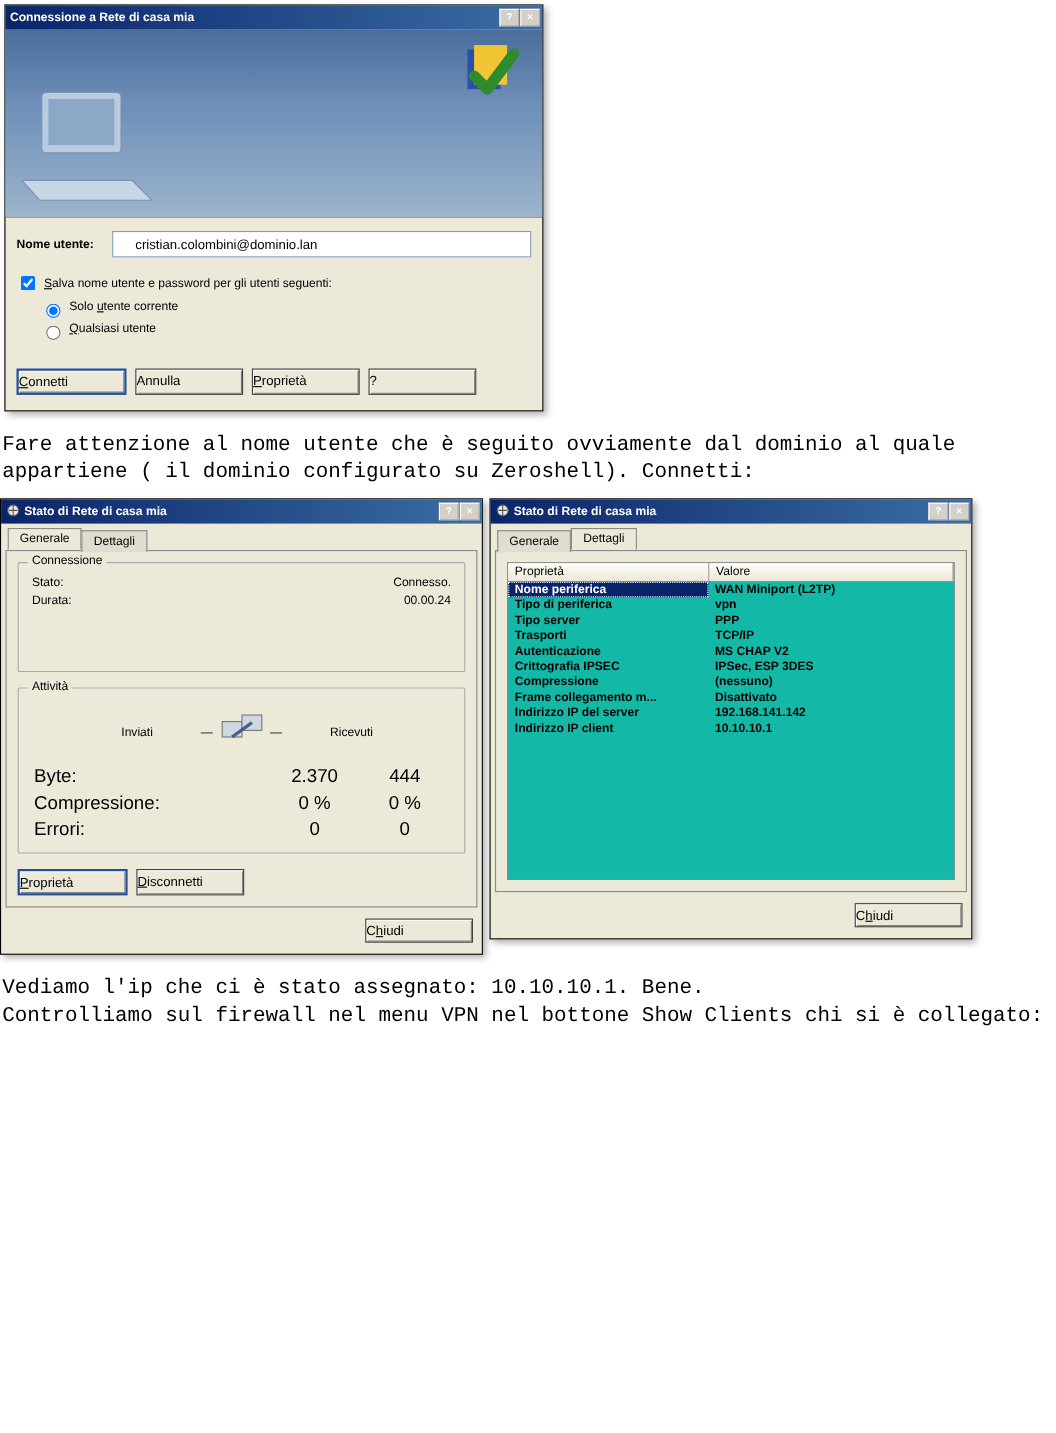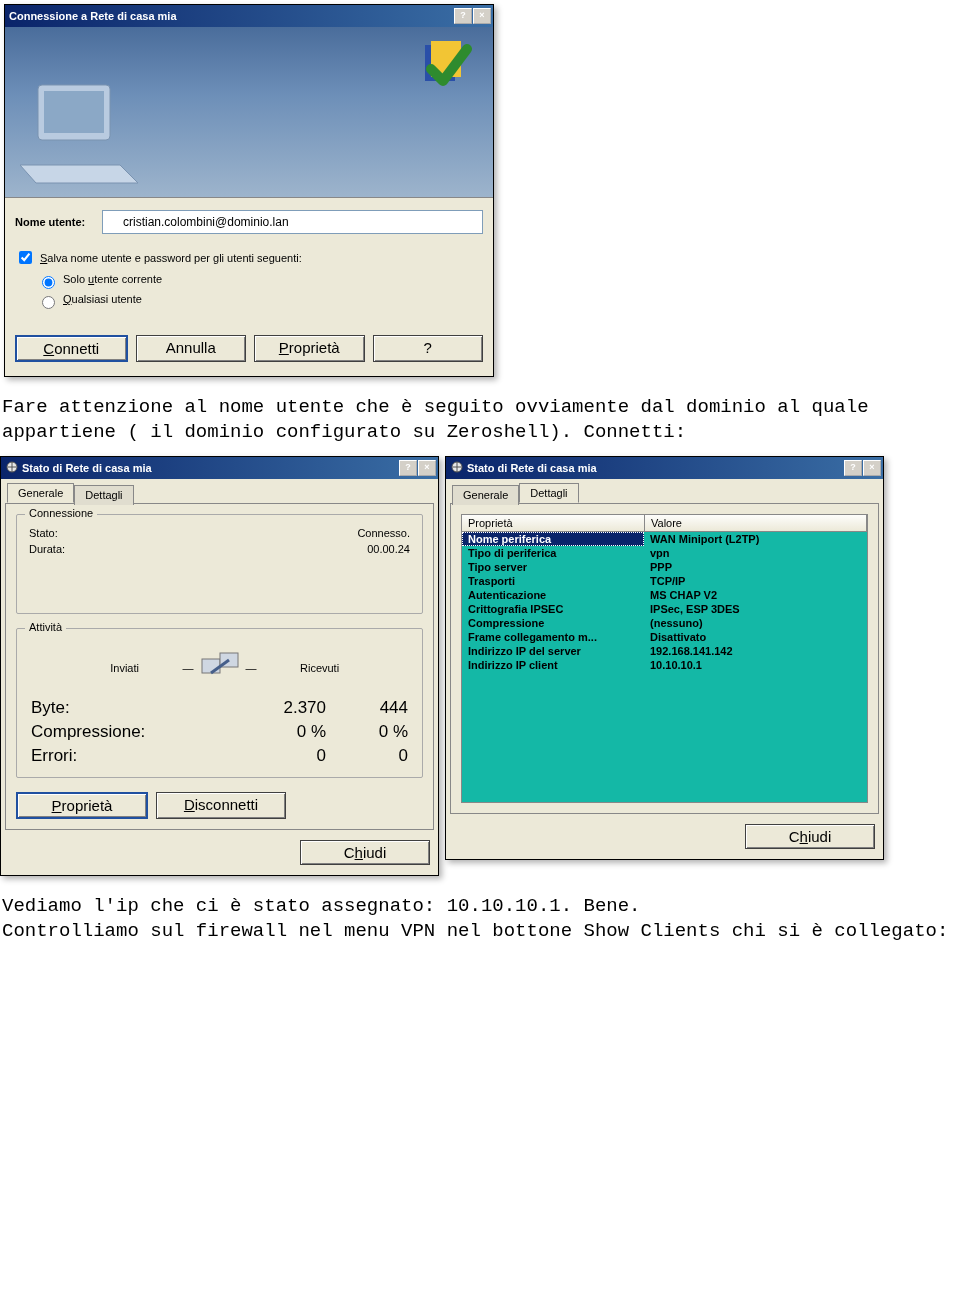--- a/index.html
+++ b/index.html
@@ -73,24 +73,24 @@
   .radio-group { margin: 6px 0 0 22px; }
   .radio-row { display: flex; gap: 5px; margin-bottom: 4px; }
   .radio-row input[type=radio] { width: 13px; height: 13px; }
   .btn-row {
     display: flex; gap: 8px; padding: 12px 10px 14px 10px;
   }
   .btn {
     background: #ece9d8;
     border: 1px solid #404040;
     box-shadow: inset 1px 1px 0 #fff, inset -1px -1px 0 #808080;
-    padding: 3px 16px;
+    padding: 3px 0;
     width: 96px;
-    text-align: center;
-    font-size: 15px;
+    text-align: left;
+    font-size: 12px;
     cursor: pointer;
   }
   .btn.default {
     border: 2px solid #2050a0;
   }
   .doc-text {
     font-family: Liberation Mono, monospace;
     font-size: 19px;
     margin: 18px 0 12px 2px;
     line-height: 1.3;
@@ -145,21 +145,21 @@
   }
   .activity-row {
     display: flex; align-items: center; justify-content: space-between;
     margin: 10px 0;
   }
   .act-col { width: 110px; text-align: right; }
   .act-col.left { text-align: left; }
   .act-mid { display: flex; align-items: center; gap: 6px; }
   .stat-table { width: 100%; font-size: 17px; }
   .stat-table td { padding: 1px 0; }
-  .stat-table td:nth-child(2), .stat-table td:nth-child(3) { text-align: right; width: 80px; }
+  .stat-table td:nth-child(2), .stat-table td:nth-child(3) { text-align: center; width: 80px; }
   .bottom-btn {
     display: flex; justify-content: flex-end; padding: 6px 8px 10px 8px;
   }
   .list-header {
     display: flex; background: #ece9d8; border: 1px solid #888;
   }
   .list-header .col {
     border-right: 1px solid #888;
     padding: 2px 6px; font-size: 11px;
     background: linear-gradient(#fdfdfb,#ece9d8);

